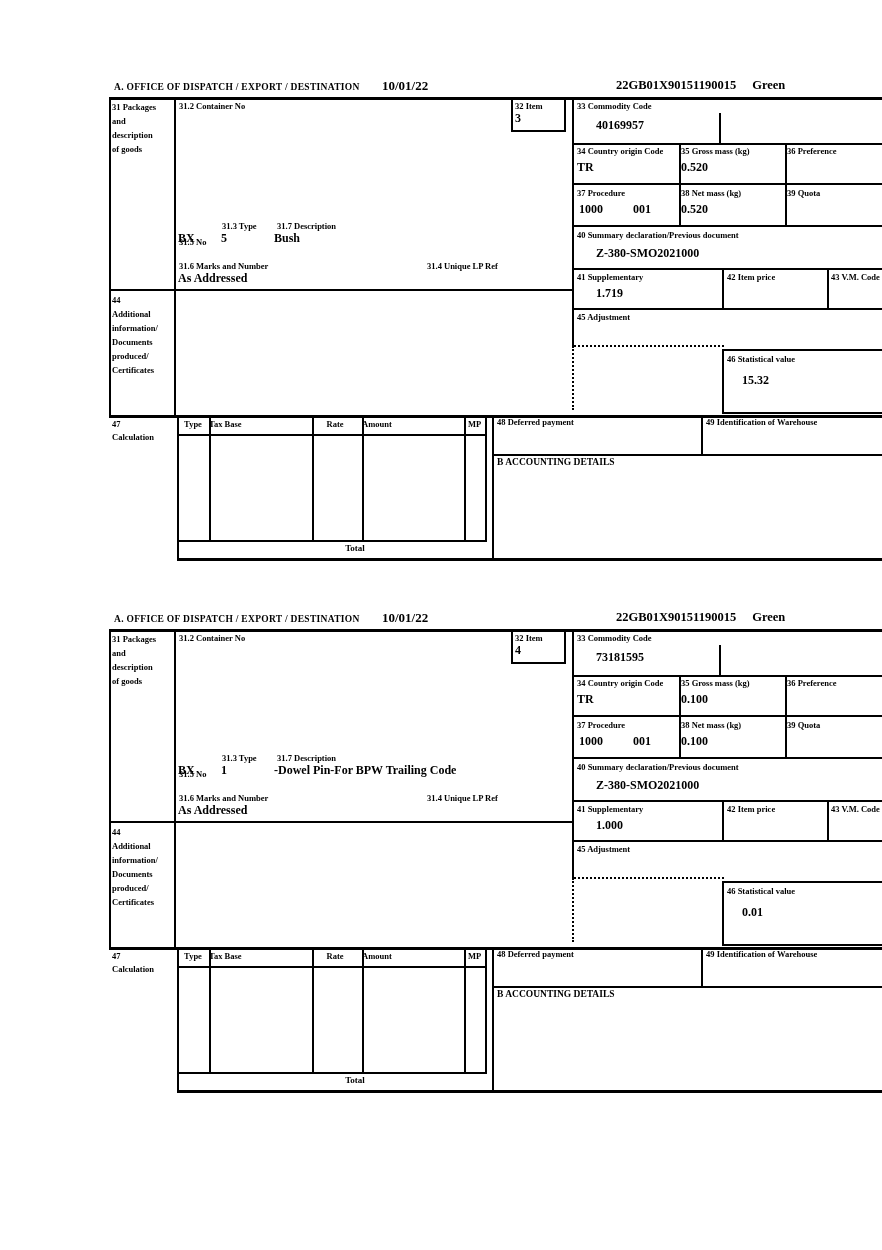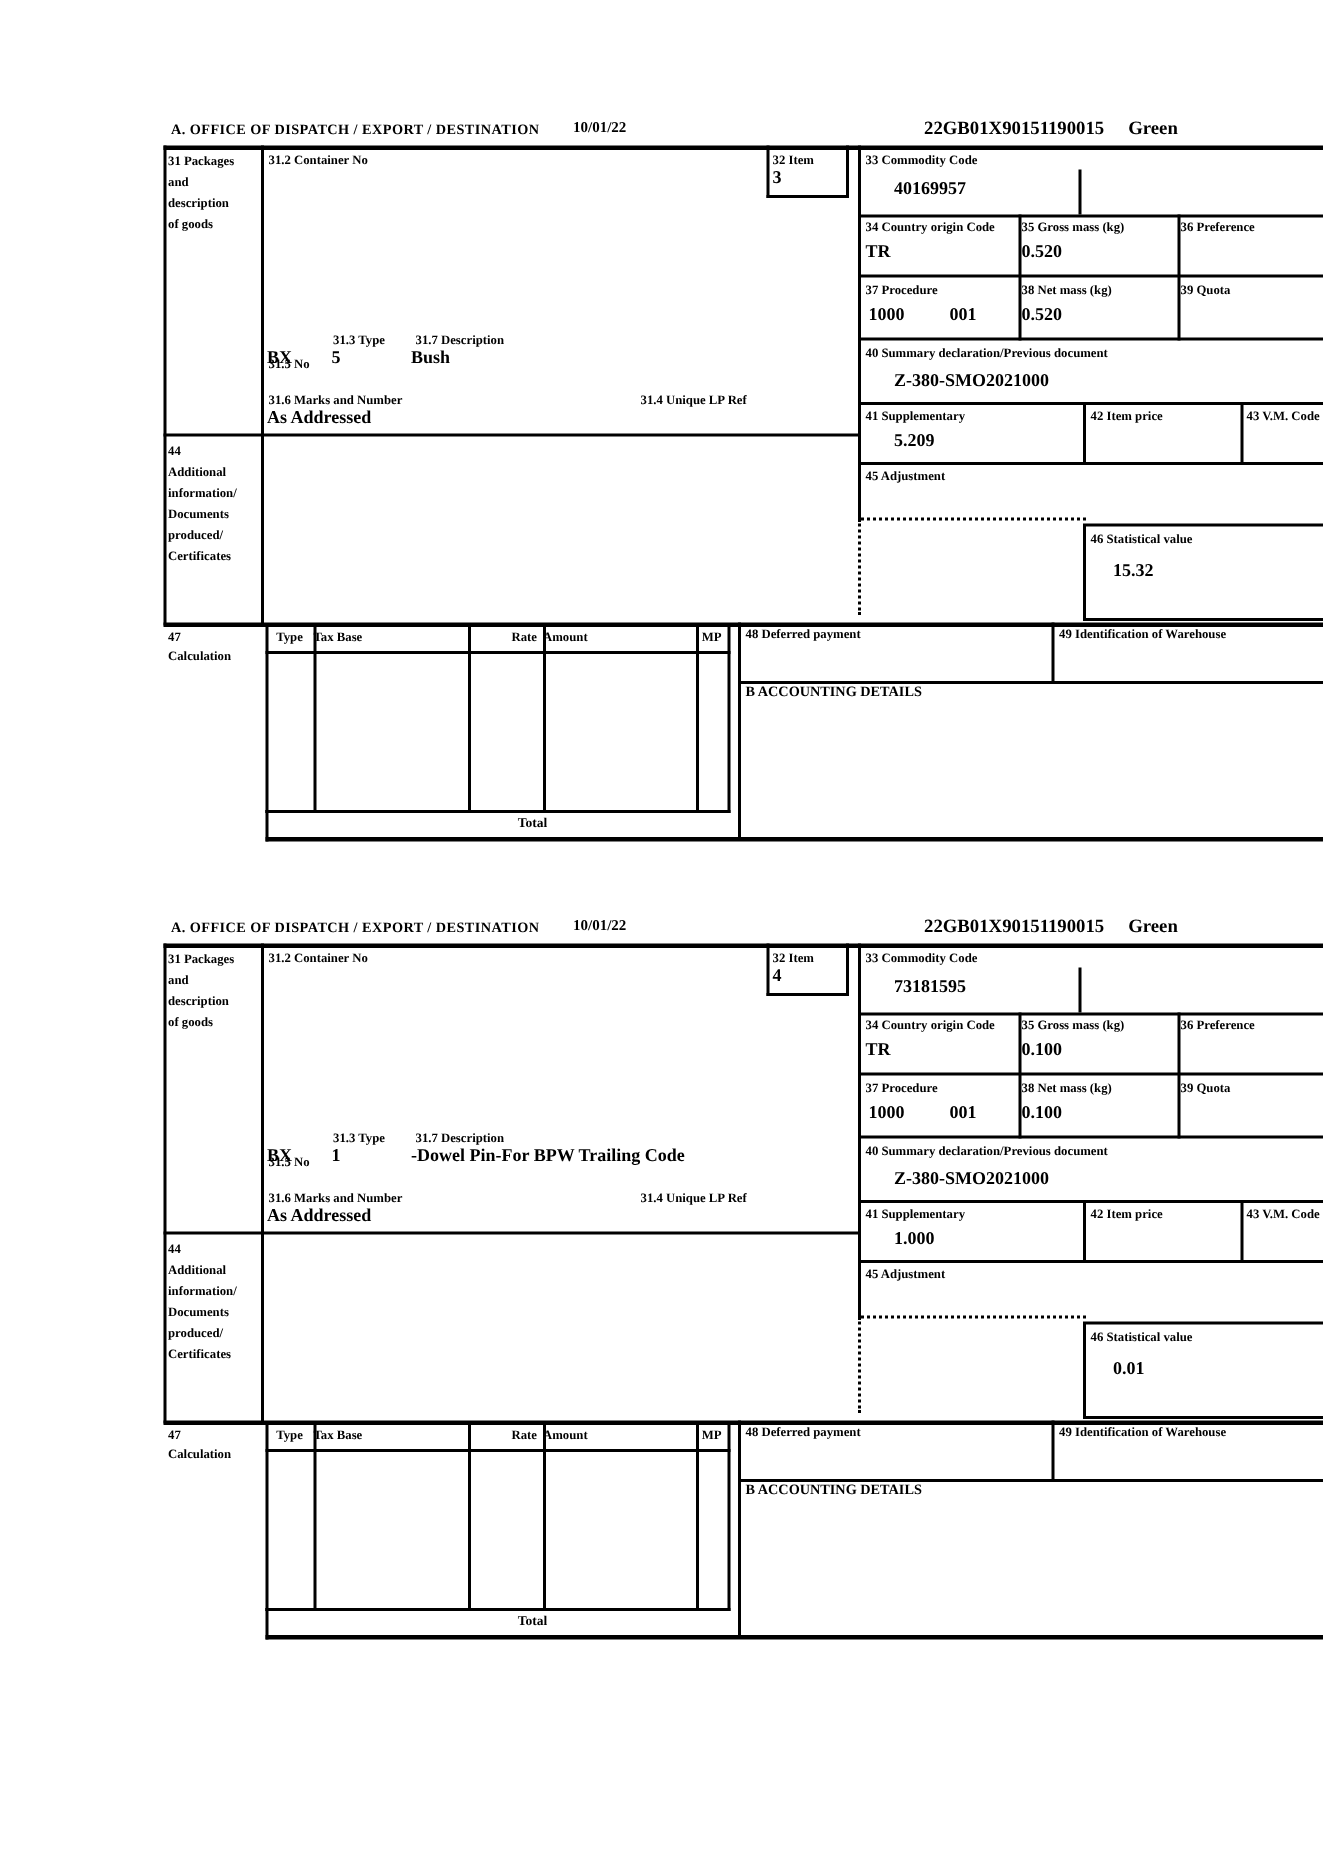--- a/index.html
+++ b/index.html
@@ -36,21 +36,21 @@
   .ln-total-left{left:68px;top:443px;width:2px;height:21px}
   .ln-bottom{left:68px;top:461px;width:712px;height:3px}
   .ln-48-left{left:383px;top:318px;width:2px;height:145px}
   .ln-4849{left:592px;top:318px;width:2px;height:41px}
   .ln-48-bot{left:383px;top:357px;width:397px;height:2px}
   
   .lb{position:absolute;font-weight:bold;font-size:8.5px;line-height:11px;white-space:nowrap;}
   .ml{white-space:pre-line;line-height:14px;}
   .vl{position:absolute;font-weight:bold;font-size:12px;line-height:13px;white-space:nowrap;}
   .hdr-a{left:5px;top:-15px;font-size:9.5px;letter-spacing:.3px}
-  .hdr-date{left:273px;top:-18px;font-size:10px}
+  .hdr-date{left:273px;top:-18px;font-size:13px}
   .hdr-mrn{left:507px;top:-18px;font-size:12.5px}
   .hdr-mrn .routing{margin-left:16px}
   .t-31{left:3px;top:3px}
   .t-44{left:3px;top:196px}
   .t-31-2{left:70px;top:4px}
   .t-32-lbl{left:406px;top:4px}
   .t-32-val{left:406px;top:15px}
   .t-33-lbl{left:468px;top:4px}
   .t-33-val{left:487px;top:22px}
   .t-34-lbl{left:468px;top:49px}
@@ -79,21 +79,21 @@
   .t-315-val{left:69px;top:135px}
   .t-313-val{left:112px;top:135px}
   .t-317-val{left:165px;top:135px}
   .t-316-lbl{left:70px;top:164px}
   .t-314-lbl{left:318px;top:164px}
   .t-316-val{left:69px;top:175px}
   .t-47{left:3px;top:321px;line-height:13px}
   .ch{position:absolute;top:322px;font-weight:bold;font-size:8.5px;}
   .ch-type{left:68px;width:32px;text-align:center}
   .ch-taxbase{left:100px;width:103px;text-align:left}
-  .ch-rate{left:203px;width:46px;text-align:right}
+  .ch-rate{left:203px;width:46px;text-align:center}
   .ch-amount{left:253px;width:86px;text-align:left}
   .ch-mp{left:355px;width:21px;text-align:center}
   .t-48-lbl{left:388px;top:320px}
   .t-49-lbl{left:597px;top:320px}
   .t-b{left:388px;top:360px;font-size:9.5px}
   .t-total{left:68px;top:446px;width:356px;text-align:center;font-size:9px}
 </style>
 </head>
 <body>
 
@@ -152,21 +152,21 @@
   <div class="vl t-35-val">0.520</div>
   <div class="lb t-36-lbl">36 Preference</div>
   <div class="lb t-37-lbl">37 Procedure</div>
   <div class="vl t-37-val"><span>1000</span><span class="p2">001</span></div>
   <div class="lb t-38-lbl">38 Net mass (kg)</div>
   <div class="vl t-38-val">0.520</div>
   <div class="lb t-39-lbl">39 Quota</div>
   <div class="lb t-40-lbl">40 Summary declaration/Previous document</div>
   <div class="vl t-40-val">Z-380-SMO2021000</div>
   <div class="lb t-41-lbl">41 Supplementary</div>
-  <div class="vl t-41-val">5.209</div>
+  <div class="vl t-41-val">1.719</div>
   <div class="lb t-42-lbl">42 Item price</div>
   <div class="lb t-43-lbl">43 V.M. Code</div>
   <div class="lb ml t-44">44
 Additional
 information/
 Documents
 produced/
 Certificates</div>
   <div class="lb t-45-lbl">45 Adjustment</div>
   <div class="lb t-46-lbl">46 Statistical value</div>

